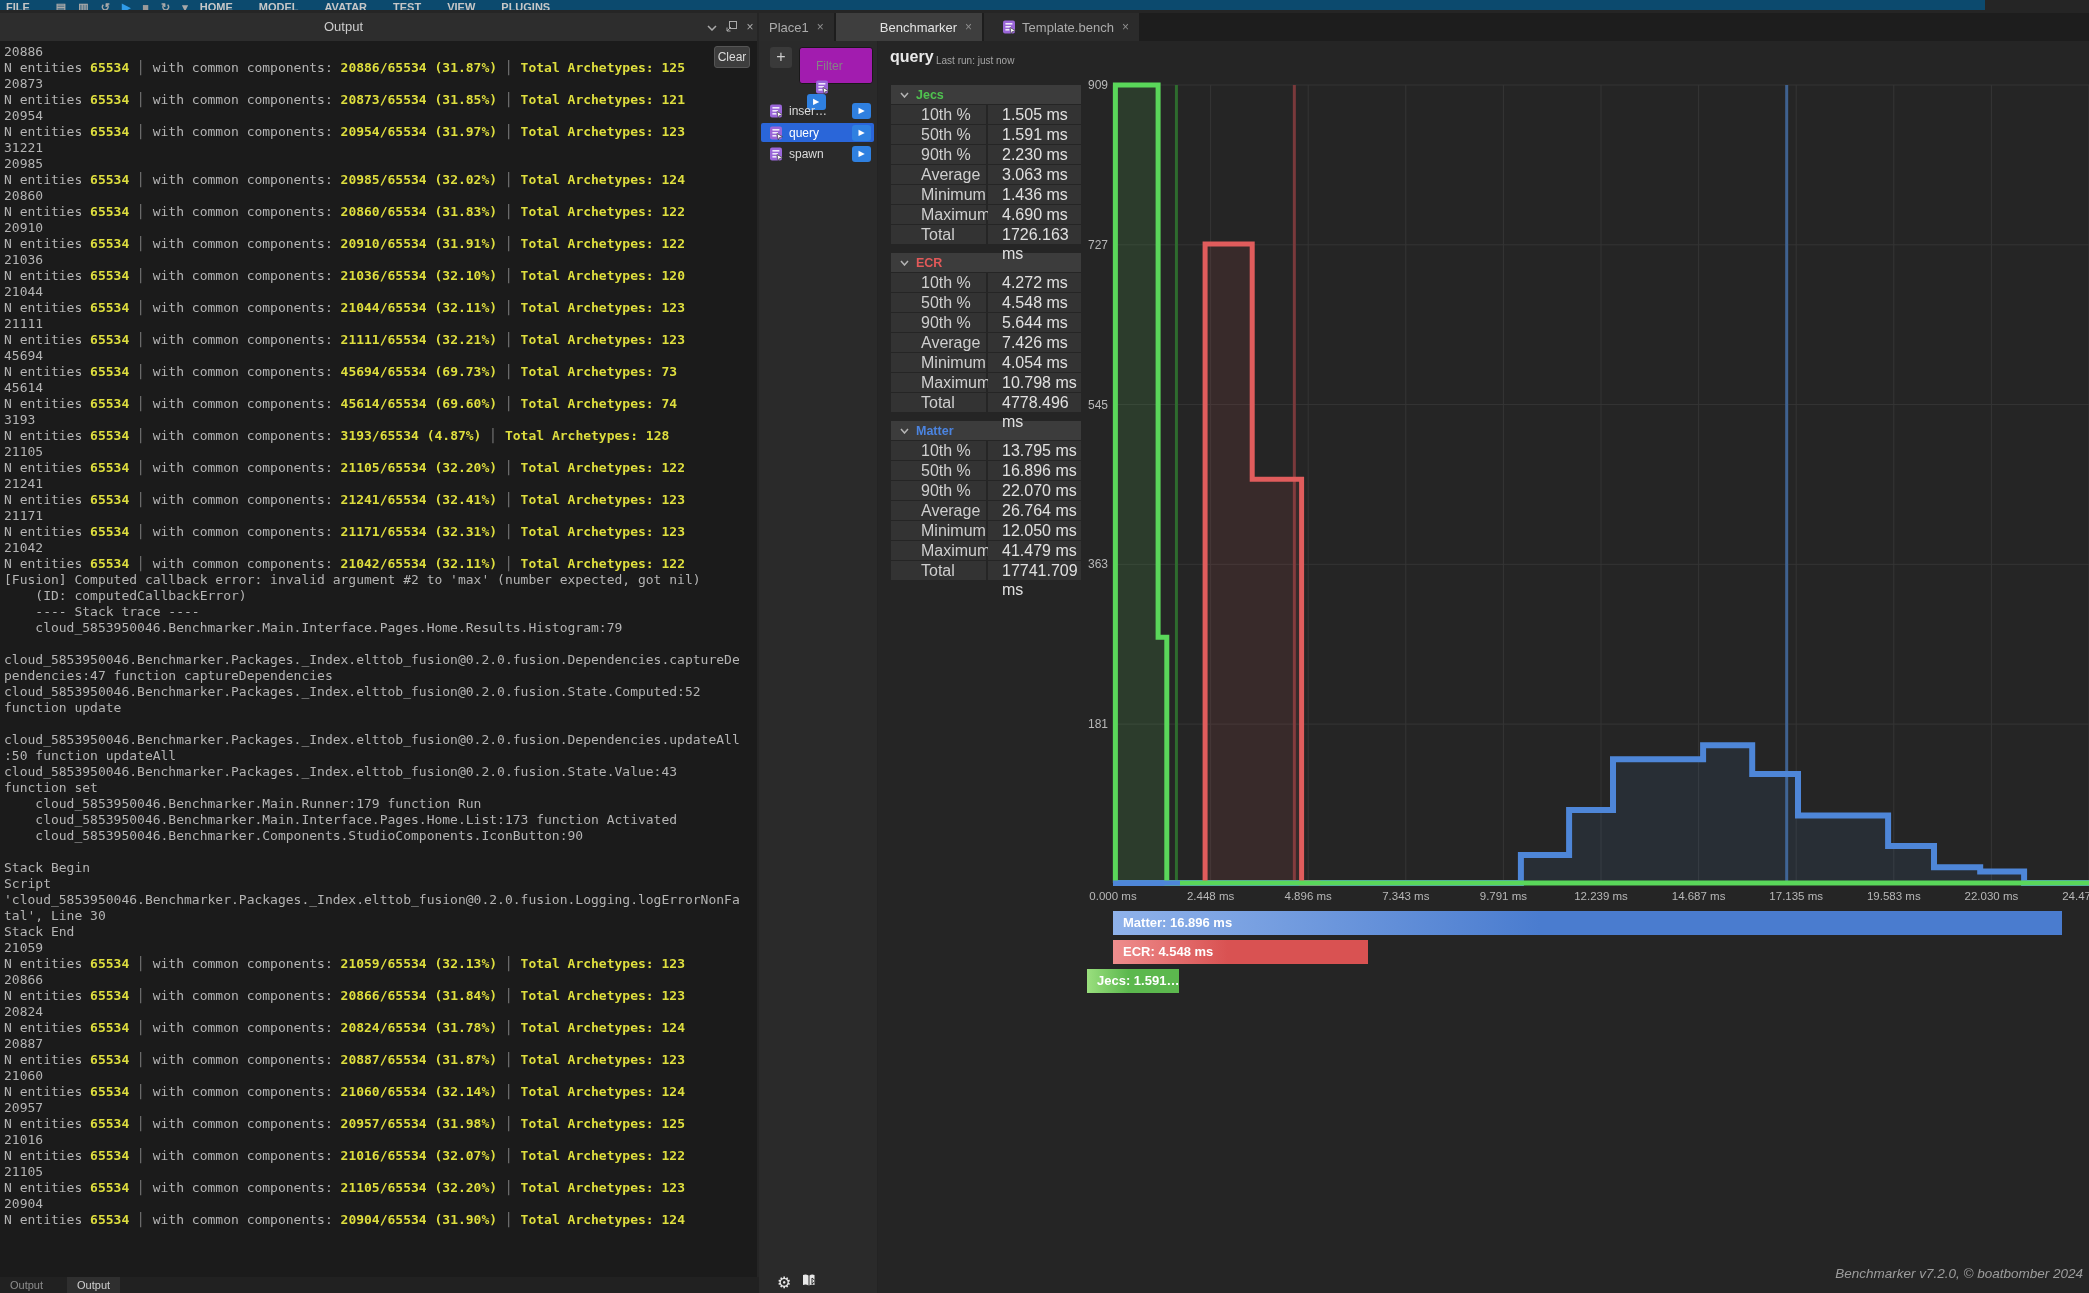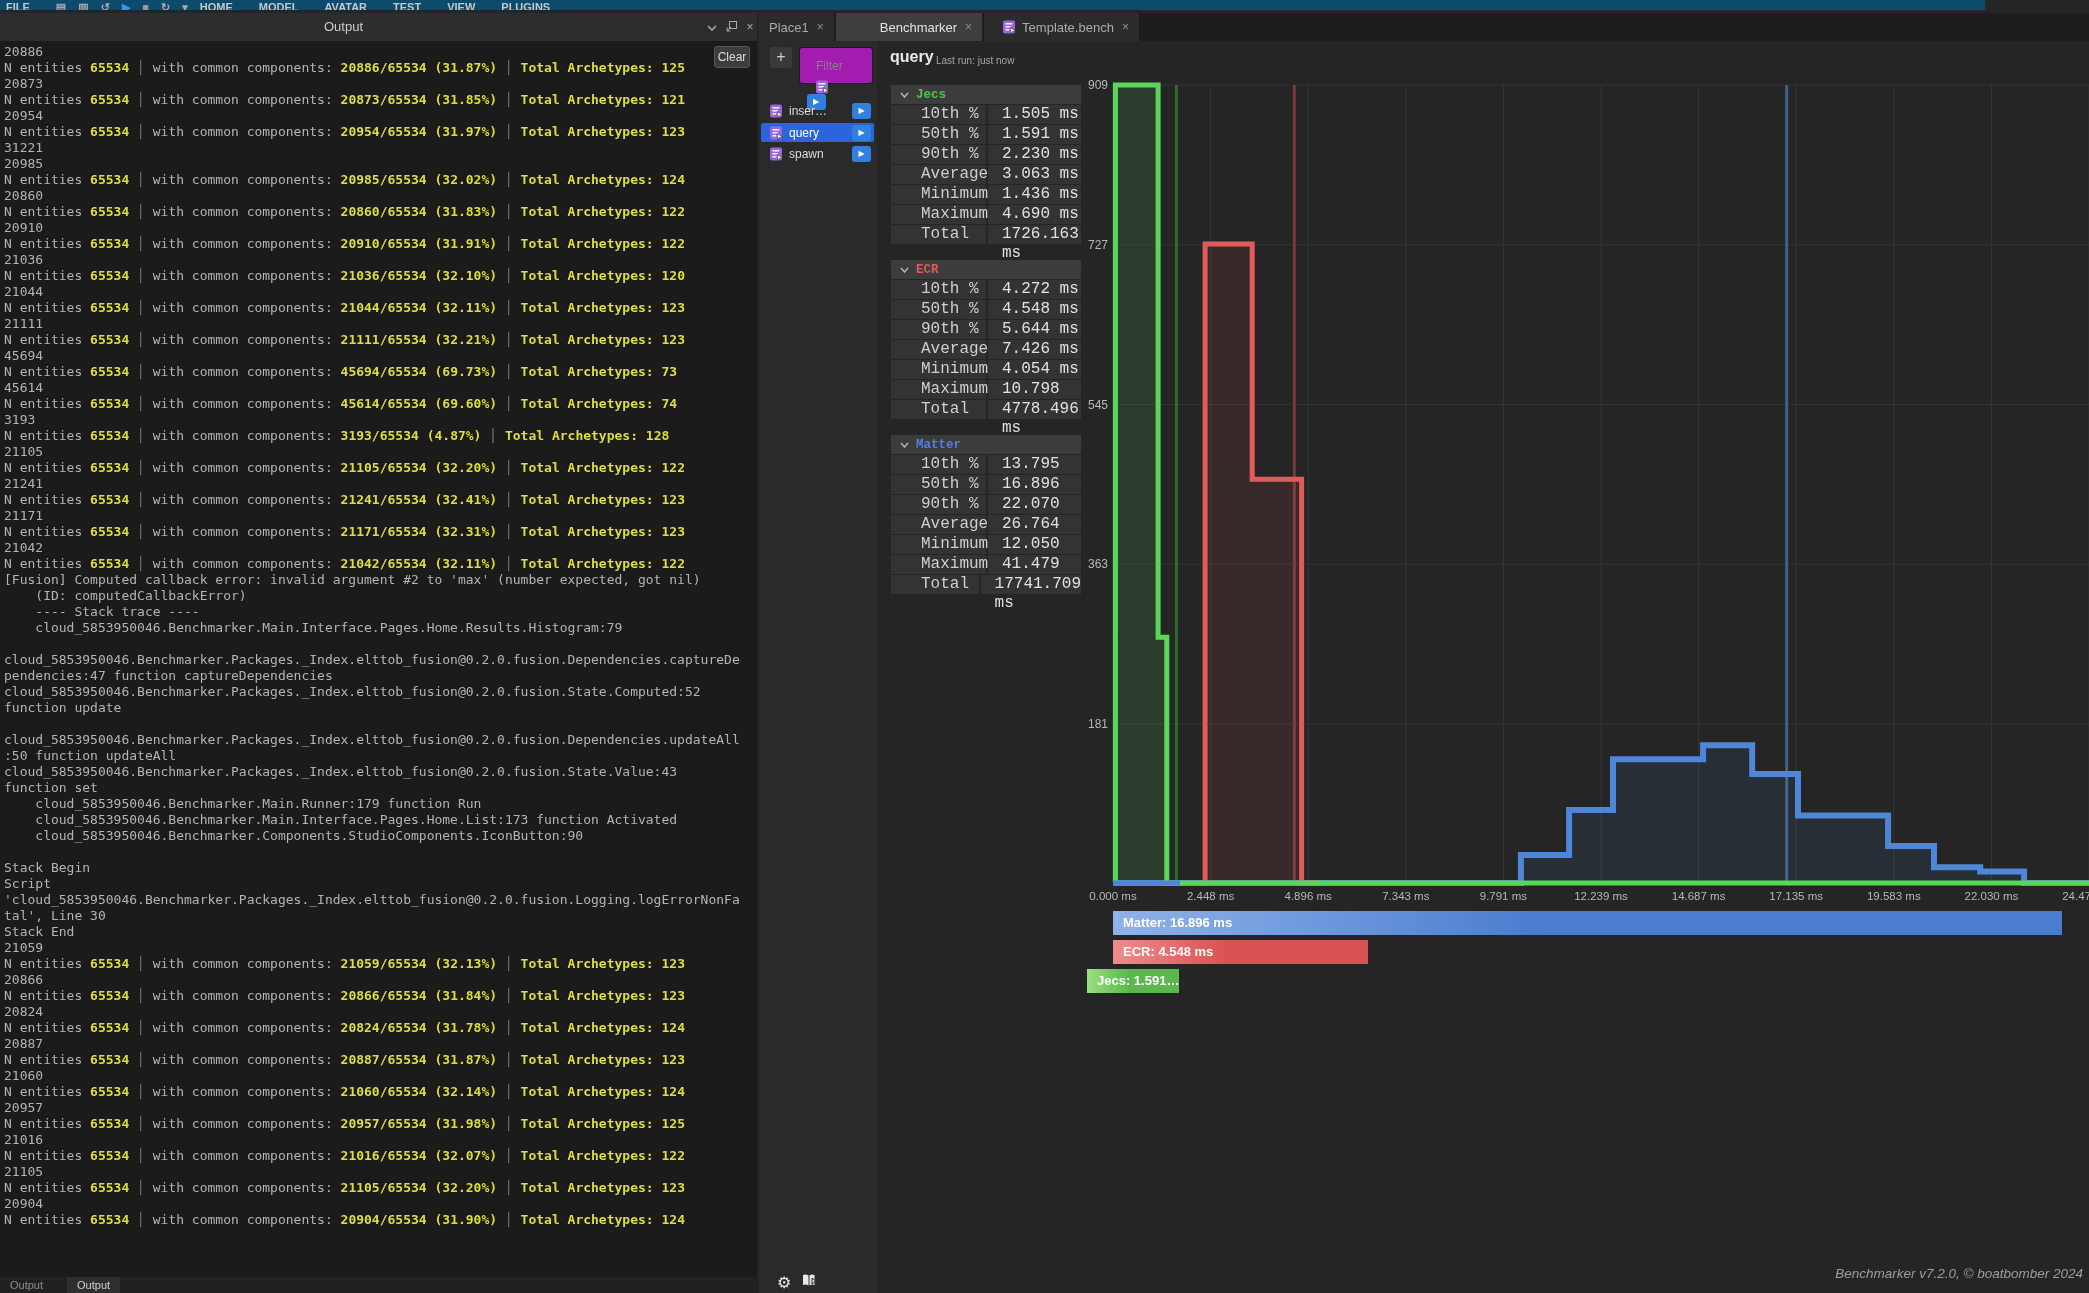--- a/index.html
+++ b/index.html
@@ -45,21 +45,21 @@
   #panel-tools{position:absolute;left:0;top:1231px;width:119px;height:21px;display:flex;align-items:center;}
   
   #main-title{position:absolute;left:890px;top:48px;color:#e9e9e9;font-size:16px;font-weight:bold;}
   #last-run{position:absolute;left:936px;top:55px;color:#a5a5a5;font-size:10px;}
   #stats{position:absolute;left:891px;top:85px;width:190px;}
   .sec-header{height:19px;margin-bottom:1px;background:#3c3c3c;display:flex;align-items:center;font-size:12.5px;font-weight:bold;}
   .sec-header svg{margin:0 7px 0 9px;}
   .srow{height:19px;margin-bottom:1px;display:flex;font-size:16px;}
   .srow .lbl{width:95px;background:#333333;color:#cfcfcf;line-height:19px;padding-left:30px;box-sizing:border-box;margin-right:2px;}
   .srow .val{flex:1;background:#333333;color:#e0e0e0;line-height:19px;padding-left:14px;}
-  .sec{margin-bottom:16px;font-family:Liberation Mono, monospace;}
+  .sec{margin-bottom:9px;}
   
   #chart{position:absolute;left:1080px;top:57px;}
   .legend-bar{position:absolute;height:24px;line-height:24px;color:#ffffff;font-size:13px;font-weight:bold;padding-left:10px;
               box-sizing:border-box;white-space:nowrap;overflow:hidden;}
   #footer{position:absolute;right:6px;top:1266px;color:#9c9c9c;font-size:13.5px;font-style:italic;}
 </style>
 </head>
 <body>
 
 <div id="stage">

